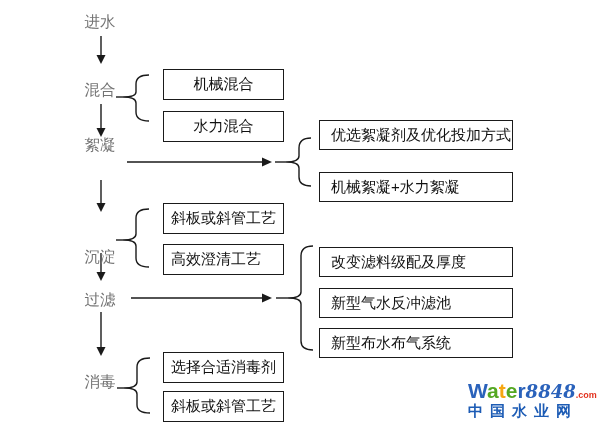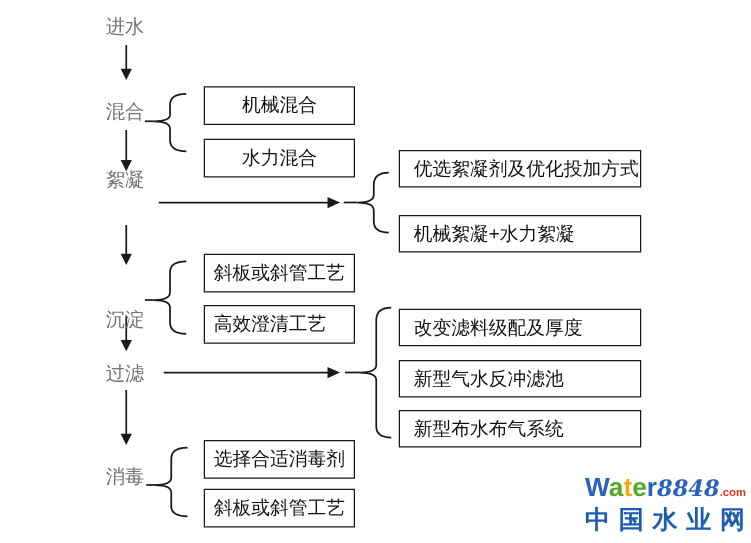--- a/index.html
+++ b/index.html
@@ -28,21 +28,21 @@
   .b-mix1{top:69px;}  .b-mix2{top:111px;}
   .b-floc1{top:120px;} .b-floc2{top:172px;}
   .b-sed1{top:203px;}  .b-sed2{top:244px;}
   .b-filt1{top:247px;} .b-filt2{top:288px;font-family:Liberation Mono, monospace;} .b-filt3{top:328px;}
   .b-dis1{top:352px;}  .b-dis2{top:391px;}
   .watermark{position:absolute;left:468px;top:380px;width:132px;}
   .brand-line{white-space:nowrap;height:21px;line-height:21px;}
   .brand-letter{font-weight:bold;font-size:21px;letter-spacing:0;}
   .brand-num{font-family:"DejaVu Serif","Liberation Serif",serif;font-style:italic;font-weight:bold;font-size:18px;}
   .brand-tld{font-size:9px;font-weight:bold;vertical-align:baseline;}
-  .brand-sub{margin-top:1px;font-weight:bold;font-size:20px;letter-spacing:7px;white-space:nowrap;}
+  .brand-sub{margin-top:1px;font-weight:bold;font-size:15px;letter-spacing:7px;white-space:nowrap;}
 </style>
 </head>
 <body>
 
 <div class="canvas">
 
   <svg class="connectors" viewBox="0 0 601 434" fill="none" stroke="#1a1a1a" stroke-width="1.4">
 
     <g>
       <line x1="101" y1="36" x2="101" y2="56"></line>

